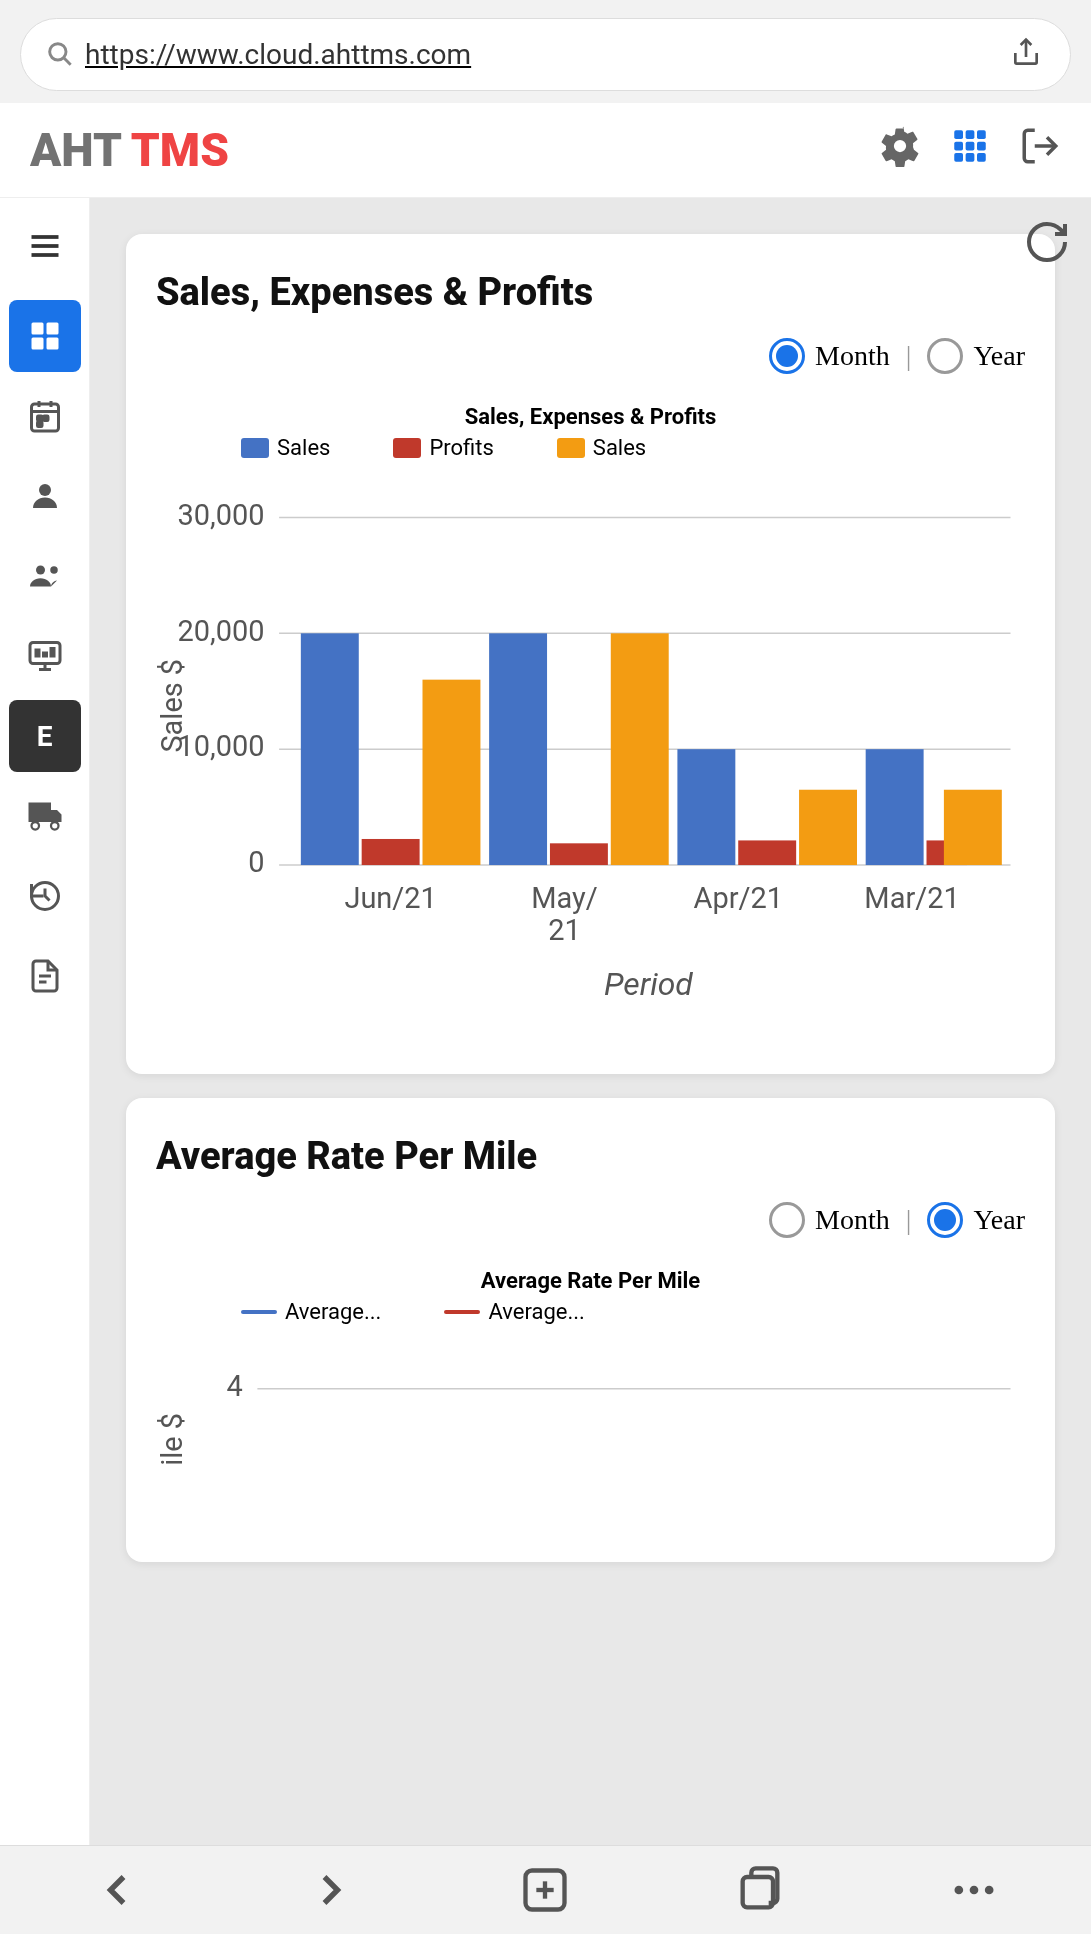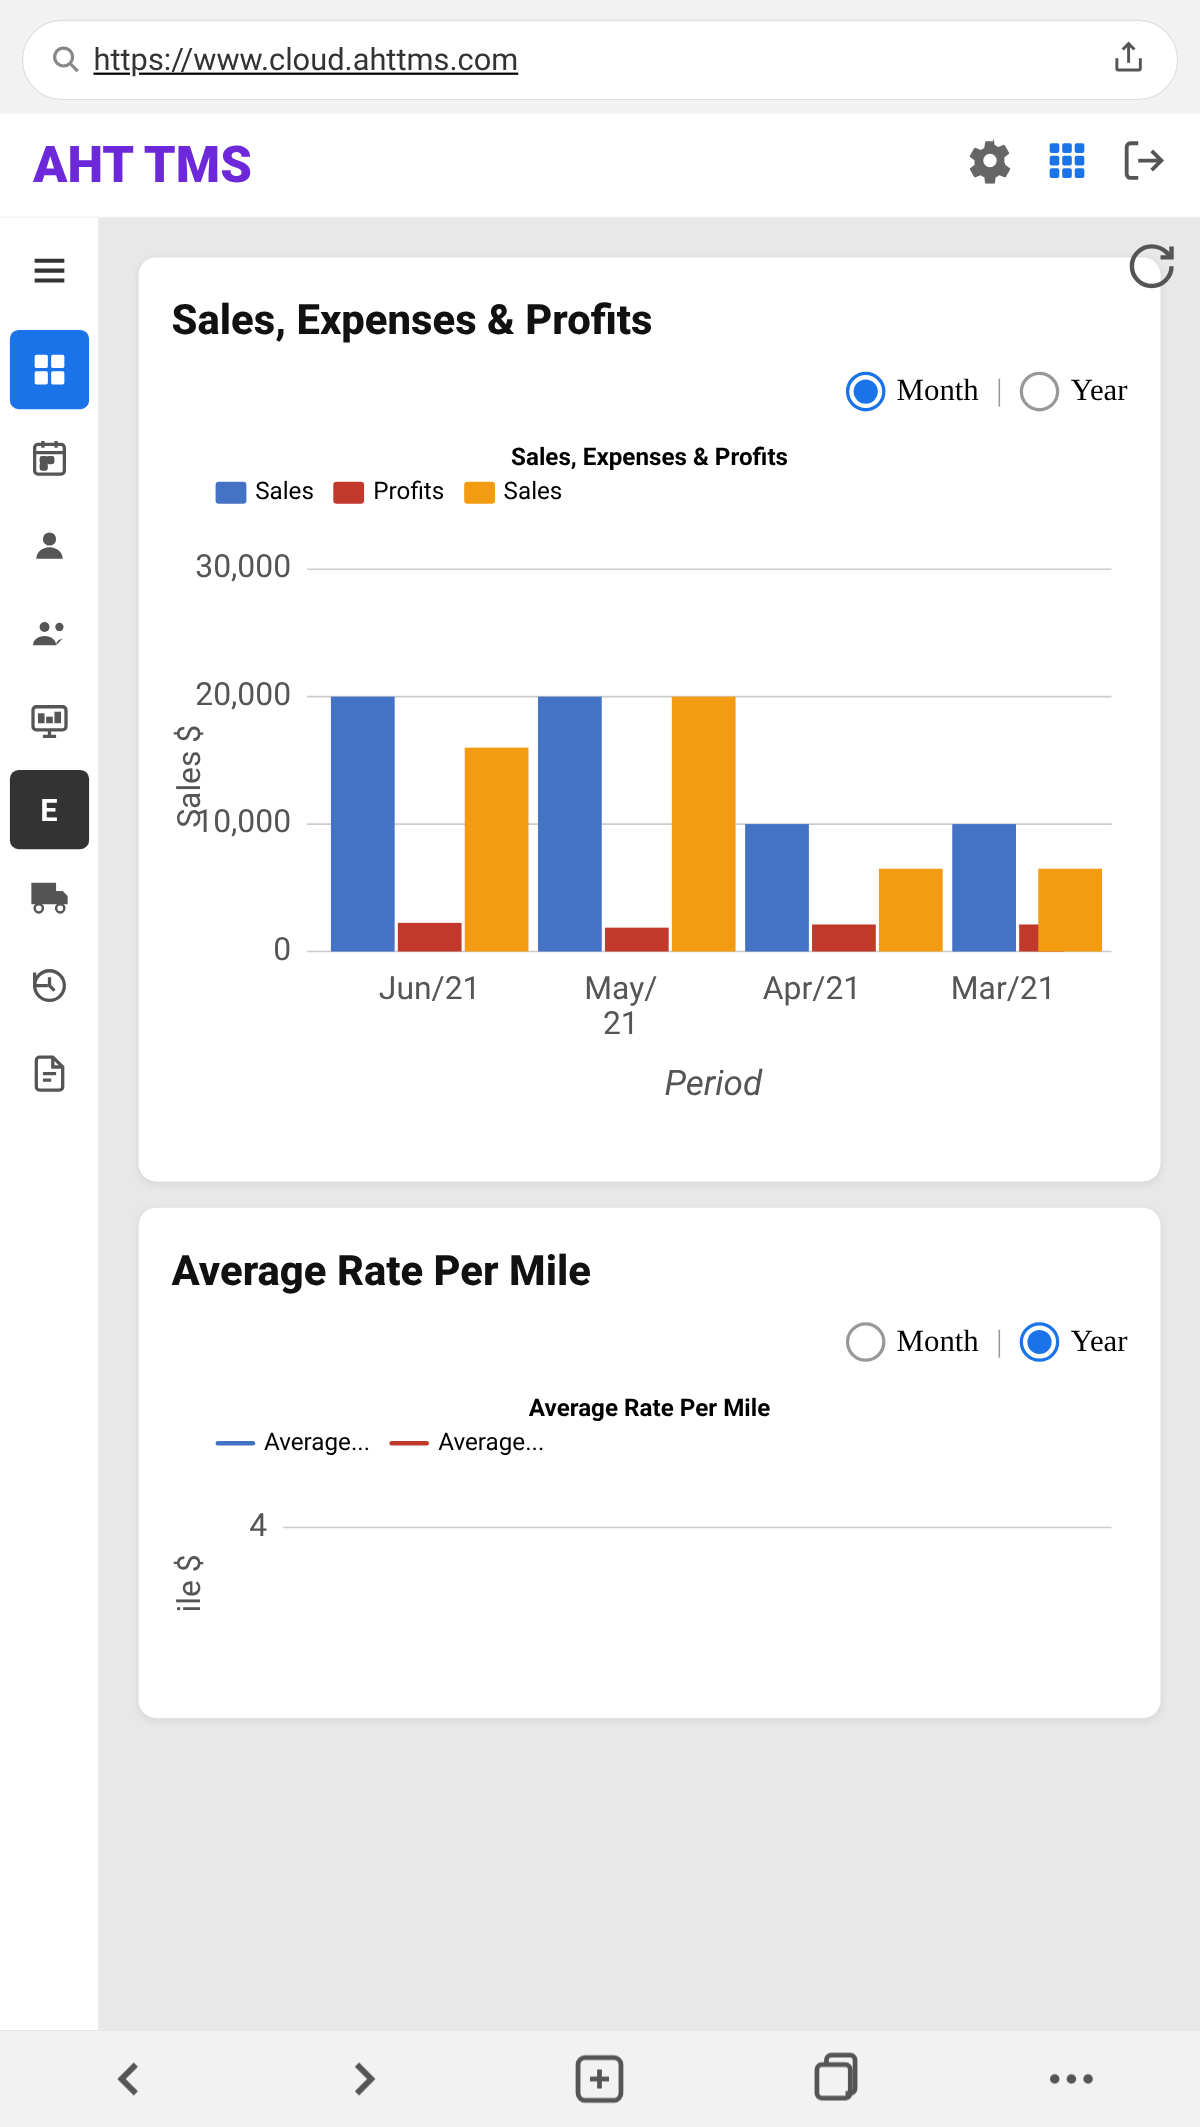--- a/index.html
+++ b/index.html
@@ -49,22 +49,22 @@
       padding: 20px 30px;
       display: flex;
       align-items: center;
       justify-content: space-between;
       border-bottom: 1px solid #eee;
     }
     .logo {
       font-size: 46px;
       font-weight: 900;
     }
-    .logo-aht { color: #6d28d9; }
-    .logo-tms { color: #6d28d9; }
+    .logo-aht { color: #737373; }
+    .logo-tms { color: #ef4444; }
     .header-icons {
       display: flex;
       align-items: center;
       gap: 28px;
     }
     .header-icon {
       font-size: 36px;
       color: #666;
       cursor: pointer;
     }
@@ -201,20 +201,21 @@
       gap: 18px;
       margin-bottom: 14px;
       padding-left: 40px;
       flex-wrap: wrap;
     }
     .legend-item {
       display: flex;
       align-items: center;
       gap: 8px;
       font-size: 22px;
+      margin-left: 45px;
     }
     .legend-swatch {
       width: 28px;
       height: 20px;
       border-radius: 3px;
     }
     .legend-swatch.blue { background: #4472c4; }
     .legend-swatch.red { background: #c0392b; }
     .legend-swatch.orange { background: #f39c12; }
 

